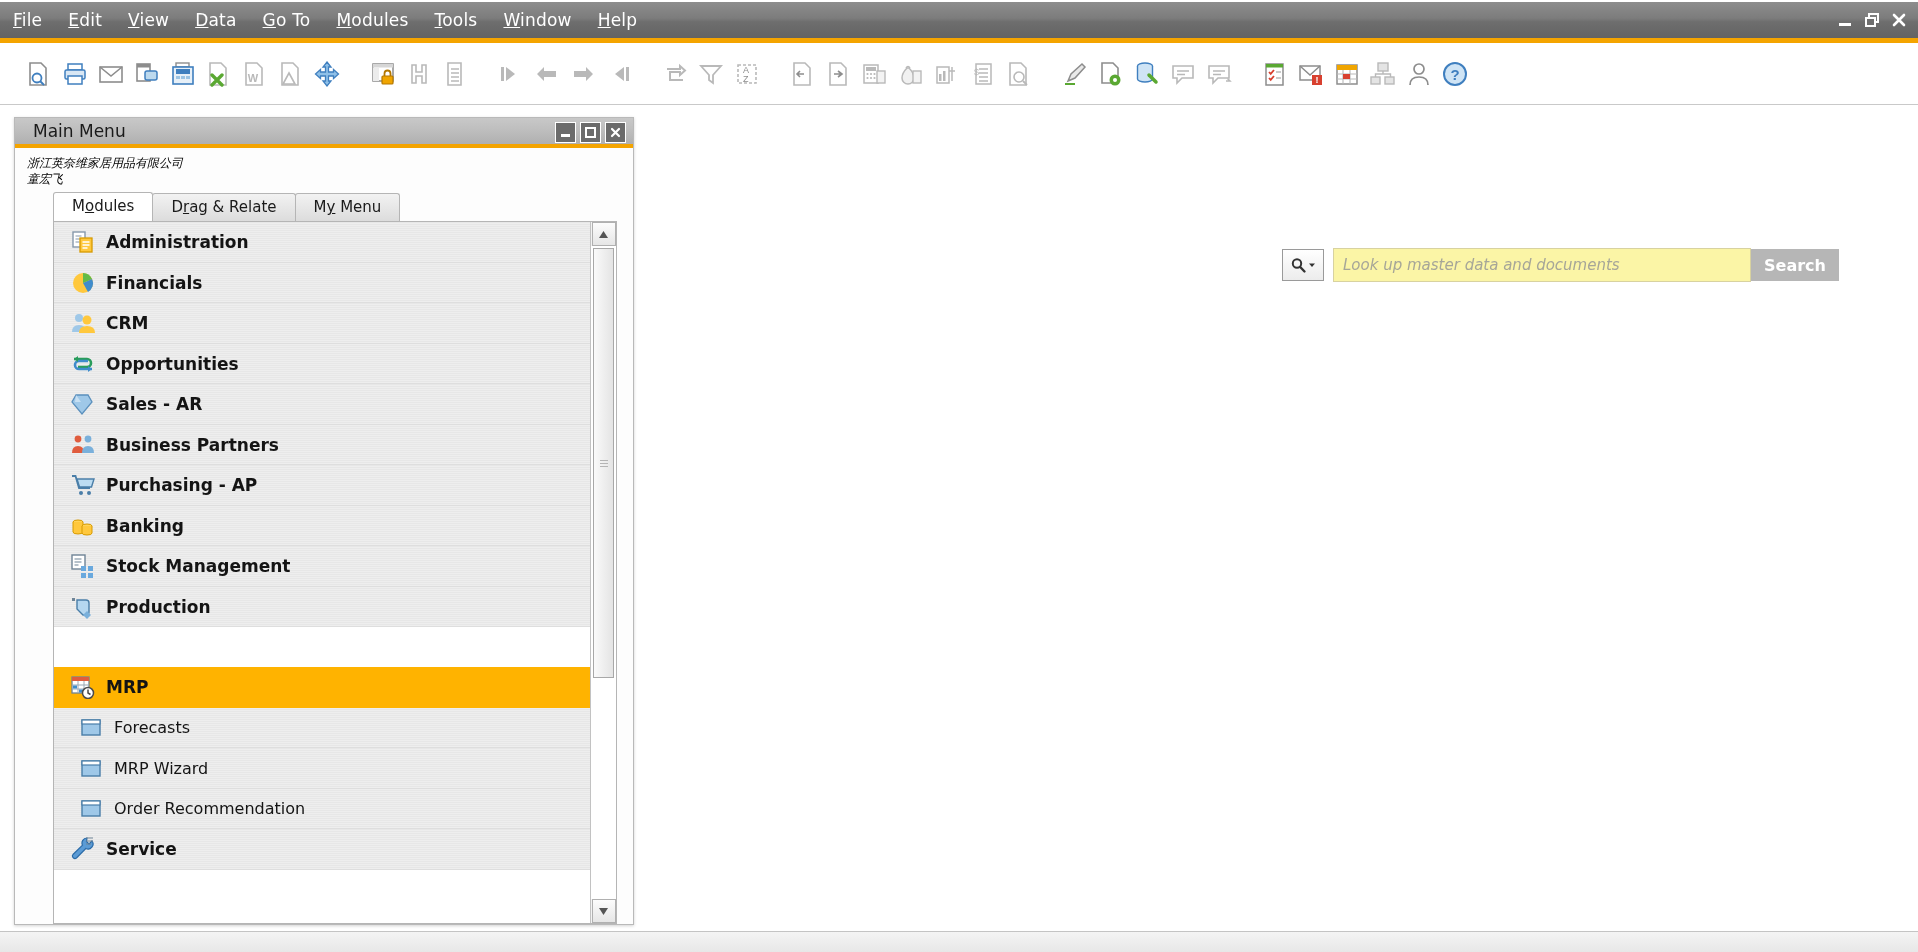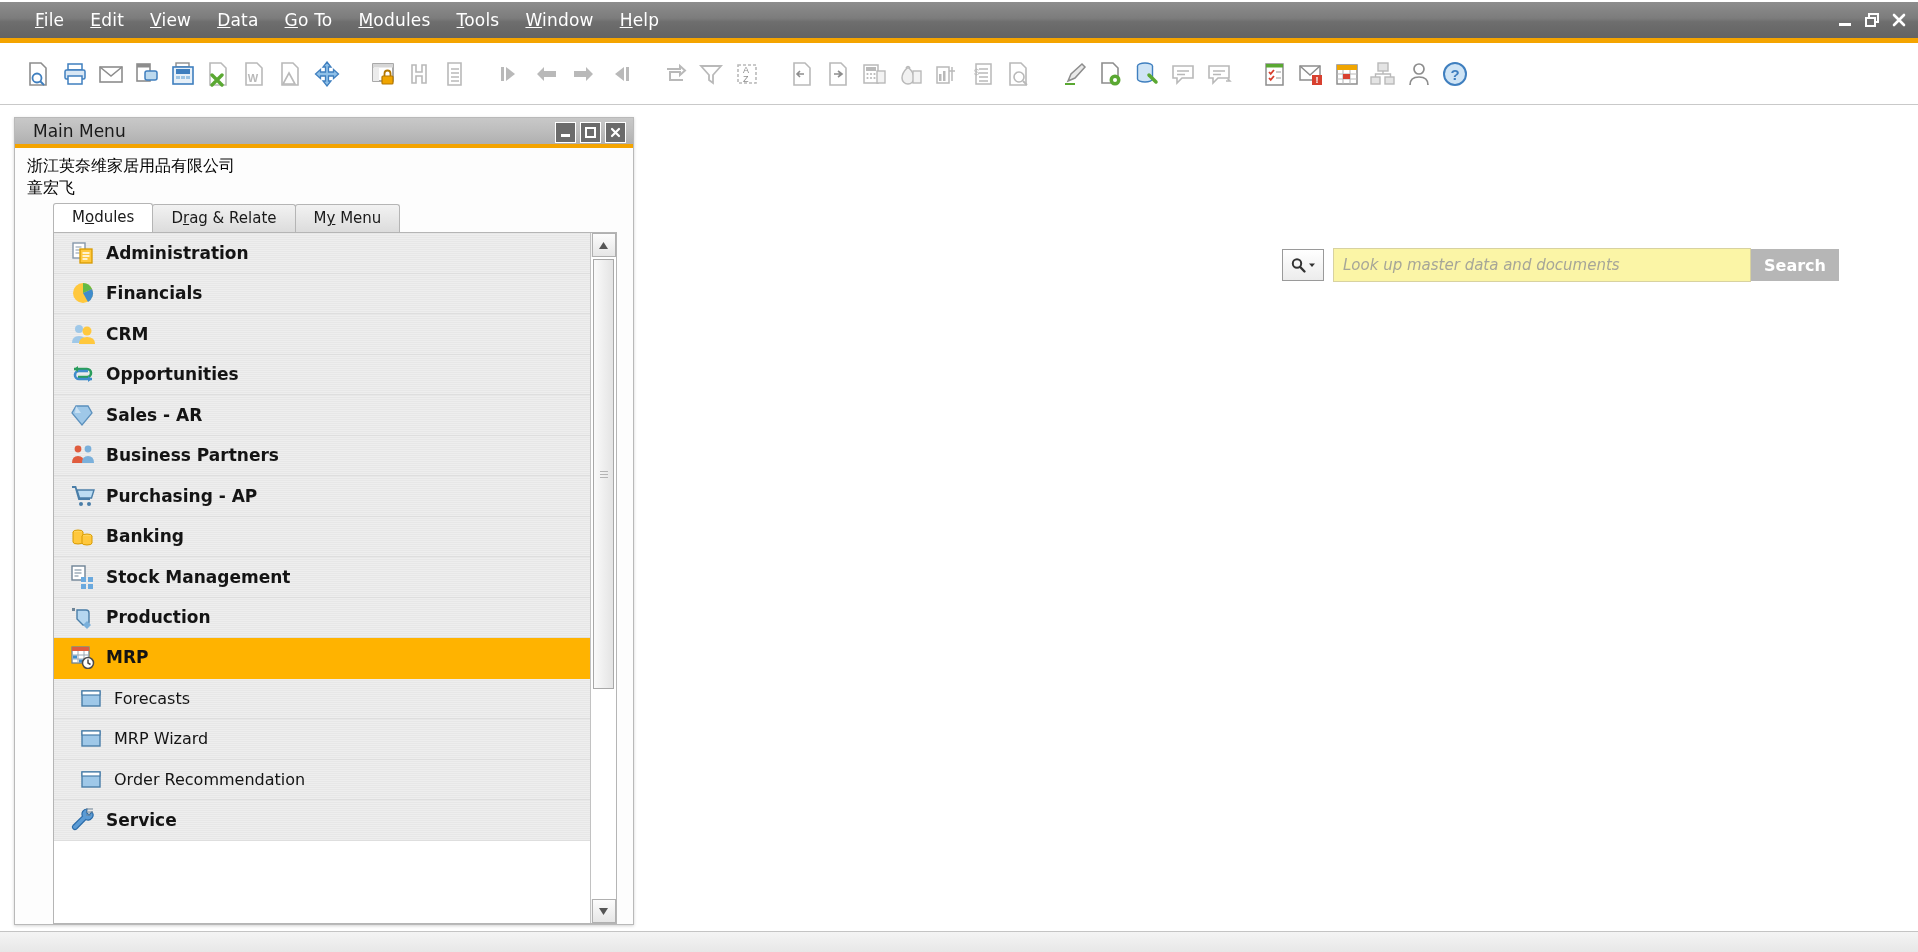--- a/index.html
+++ b/index.html
@@ -12,21 +12,20 @@
   }
 
   
   #menubar {
     position: relative;
     height: 38px;
     background: linear-gradient(to bottom, #8d8d8d 0%, #7c7c7c 45%, #6e6e6e 55%, #636363 100%);
     border-top: 2px solid #ffffff;
     display: flex;
     align-items: center;
-    padding-left: 22px;
   }
   .menu-item {
     color: #ffffff;
     font-size: 17px;
     padding: 3px 13px;
     white-space: nowrap;
     letter-spacing: .2px;
   }
   .menu-item u { text-decoration: underline; }
   #win-controls {
@@ -125,22 +124,23 @@
   #mm-title { font-size: 17px; color: #1a1a1a; }
   #mm-btns { position: absolute; right: 7px; top: 4px; display: flex; gap: 4px; }
   .mmbtn {
     width: 21px; height: 21px;
     background: #6b6b6b;
     border: 1px solid #ffffff;
     display: flex; align-items: center; justify-content: center;
   }
   #mm-company {
     padding: 7px 5px 0 12px;
-    font-size: 16px; color: #000;
+    font-size: 12px; color: #000;
     line-height: 1.35;
+    font-style: italic;
   }
 
   
   #mm-tabs {
     display: flex; align-items: flex-end;
     padding-left: 38px;
     margin-top: 6px;
     height: 28px;
     position: relative;
   }
@@ -180,21 +180,22 @@
     background: repeating-linear-gradient(
       0deg, #eeeeee 0px, #eeeeee 1px, #e7e7e7 1px, #e7e7e7 2px);
     padding-left: 12px;
   }
   .row .ico { width: 34px; display: flex; align-items: center; justify-content: center; flex: none; }
   .row .lbl { font-size: 17px; font-weight: bold; color: #141414; margin-left: 6px; }
   .row.sub { padding-left: 20px; }
   .row.sub .lbl { font-weight: normal; font-size: 16px; }
   .row.selected {
     background: #ffb300;
-    border-bottom: 3px solid #701a75;
+    border-bottom: 1px solid #701a75;
+    margin-top: 40px;
   }
 
   
   #mm-scroll {
     width: 26px; flex: none;
     border-left: 1px solid #c2c2c2;
     background: #f3f3f3;
     display: flex; flex-direction: column;
     align-items: center;
   }

